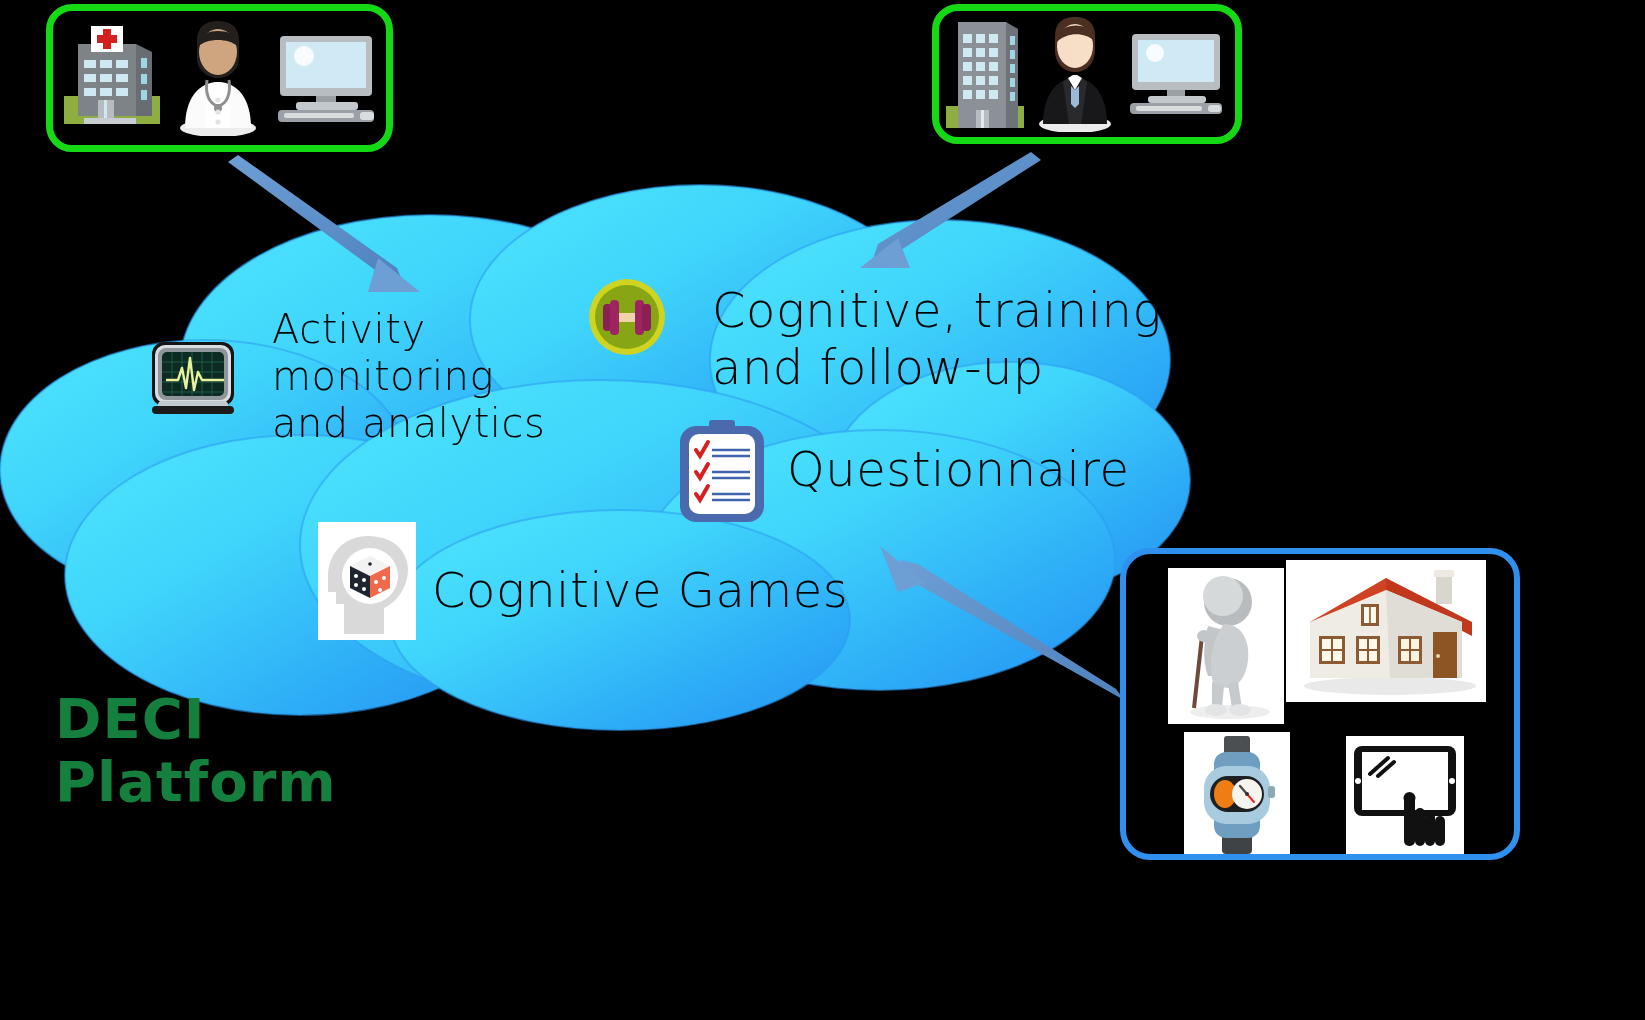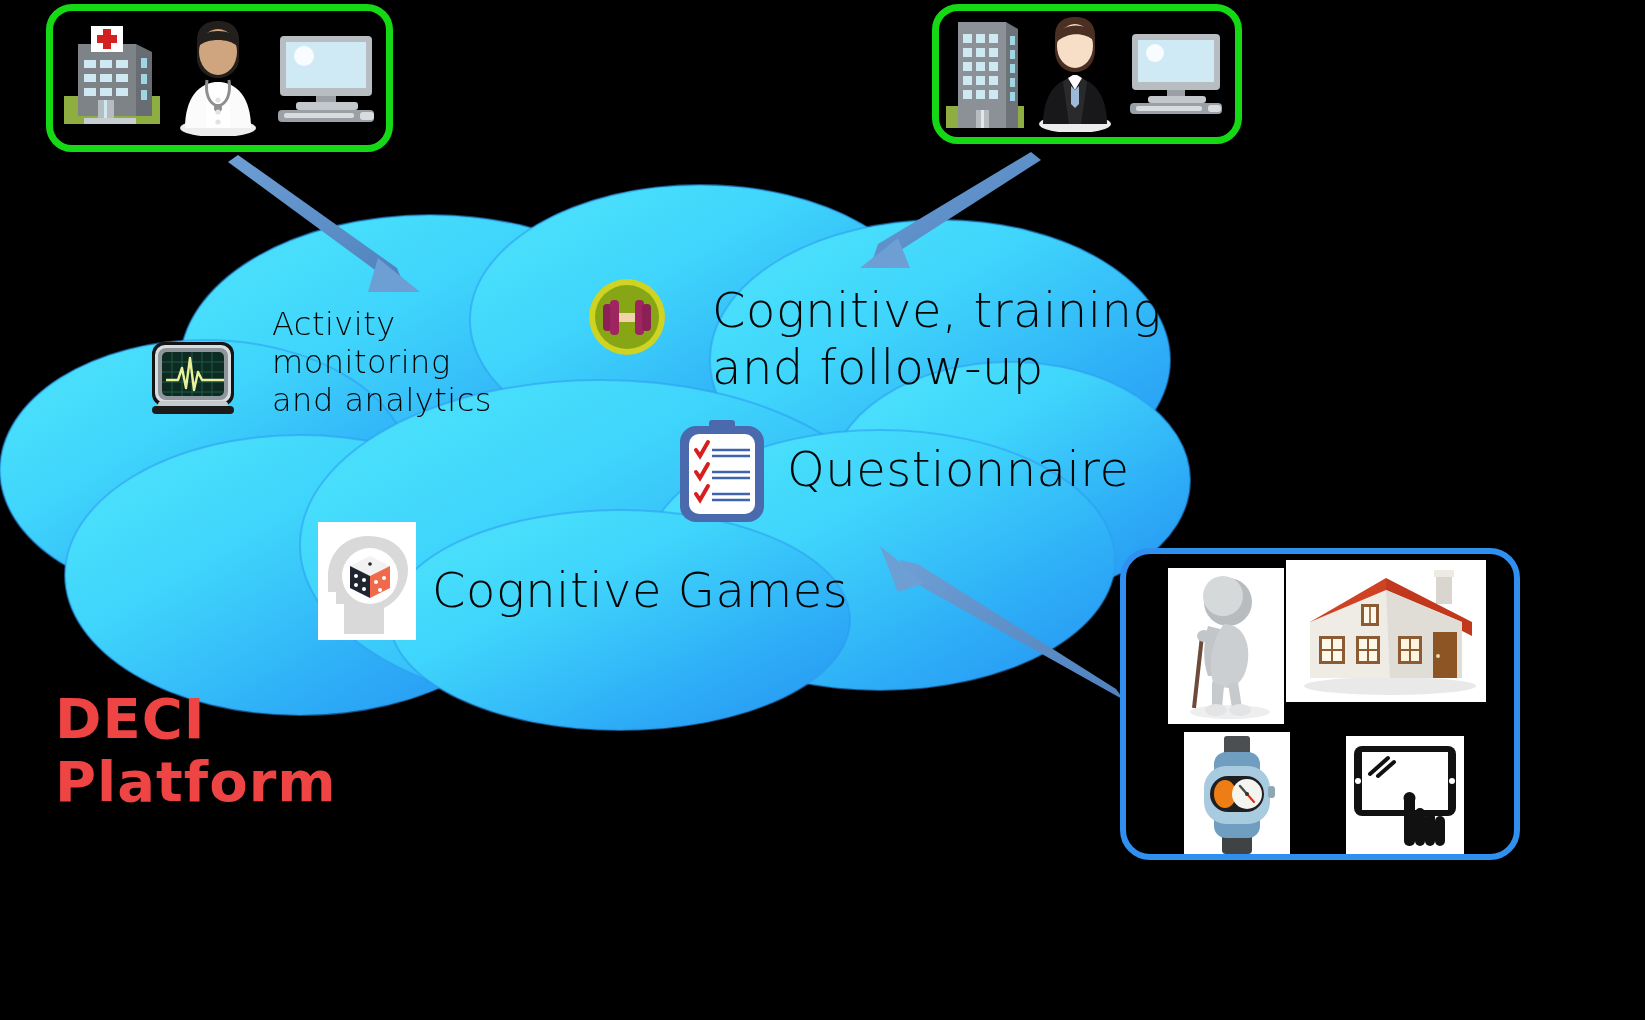--- a/index.html
+++ b/index.html
@@ -33,29 +33,29 @@
   #dev-watch{left:58px;top:178px;width:106px;height:122px;}
   #dev-tablet{left:220px;top:182px;width:118px;height:118px;}
 
   
   .cl-label{
     position:absolute;color:#050505;
     font-family:"DejaVu Sans", sans-serif;
     font-weight:300;letter-spacing:.5px;line-height:1.18;
     white-space:pre-line;
   }
-  #label-activity{left:272px;top:306px;font-size:32px;}
+  #label-activity{left:272px;top:306px;font-size:40px;}
   #label-coaching{left:712px;top:282px;font-size:48px;}
   #label-questionnaire{left:787px;top:441px;font-size:48px;}
   #label-cognitive{left:432px;top:562px;font-size:48px;}
 
   
   #platform-name{
     position:absolute;left:55px;top:688px;
-    color:#ef4444;font-size:56px;font-weight:bold;
+    color:#15803d;font-size:56px;font-weight:bold;
     line-height:1.12;letter-spacing:1px;white-space:pre-line;
     font-family:"DejaVu Sans", sans-serif;
   }
 
   
   #icon-monitor{position:absolute;left:148px;top:338px;width:90px;height:80px;}
   #icon-dumbbell{position:absolute;left:586px;top:276px;width:82px;height:82px;}
   #icon-clipboard{position:absolute;left:668px;top:416px;width:108px;height:110px;}
   #icon-cognitive{position:absolute;left:318px;top:522px;width:98px;height:118px;background:#fff;}
 </style>

